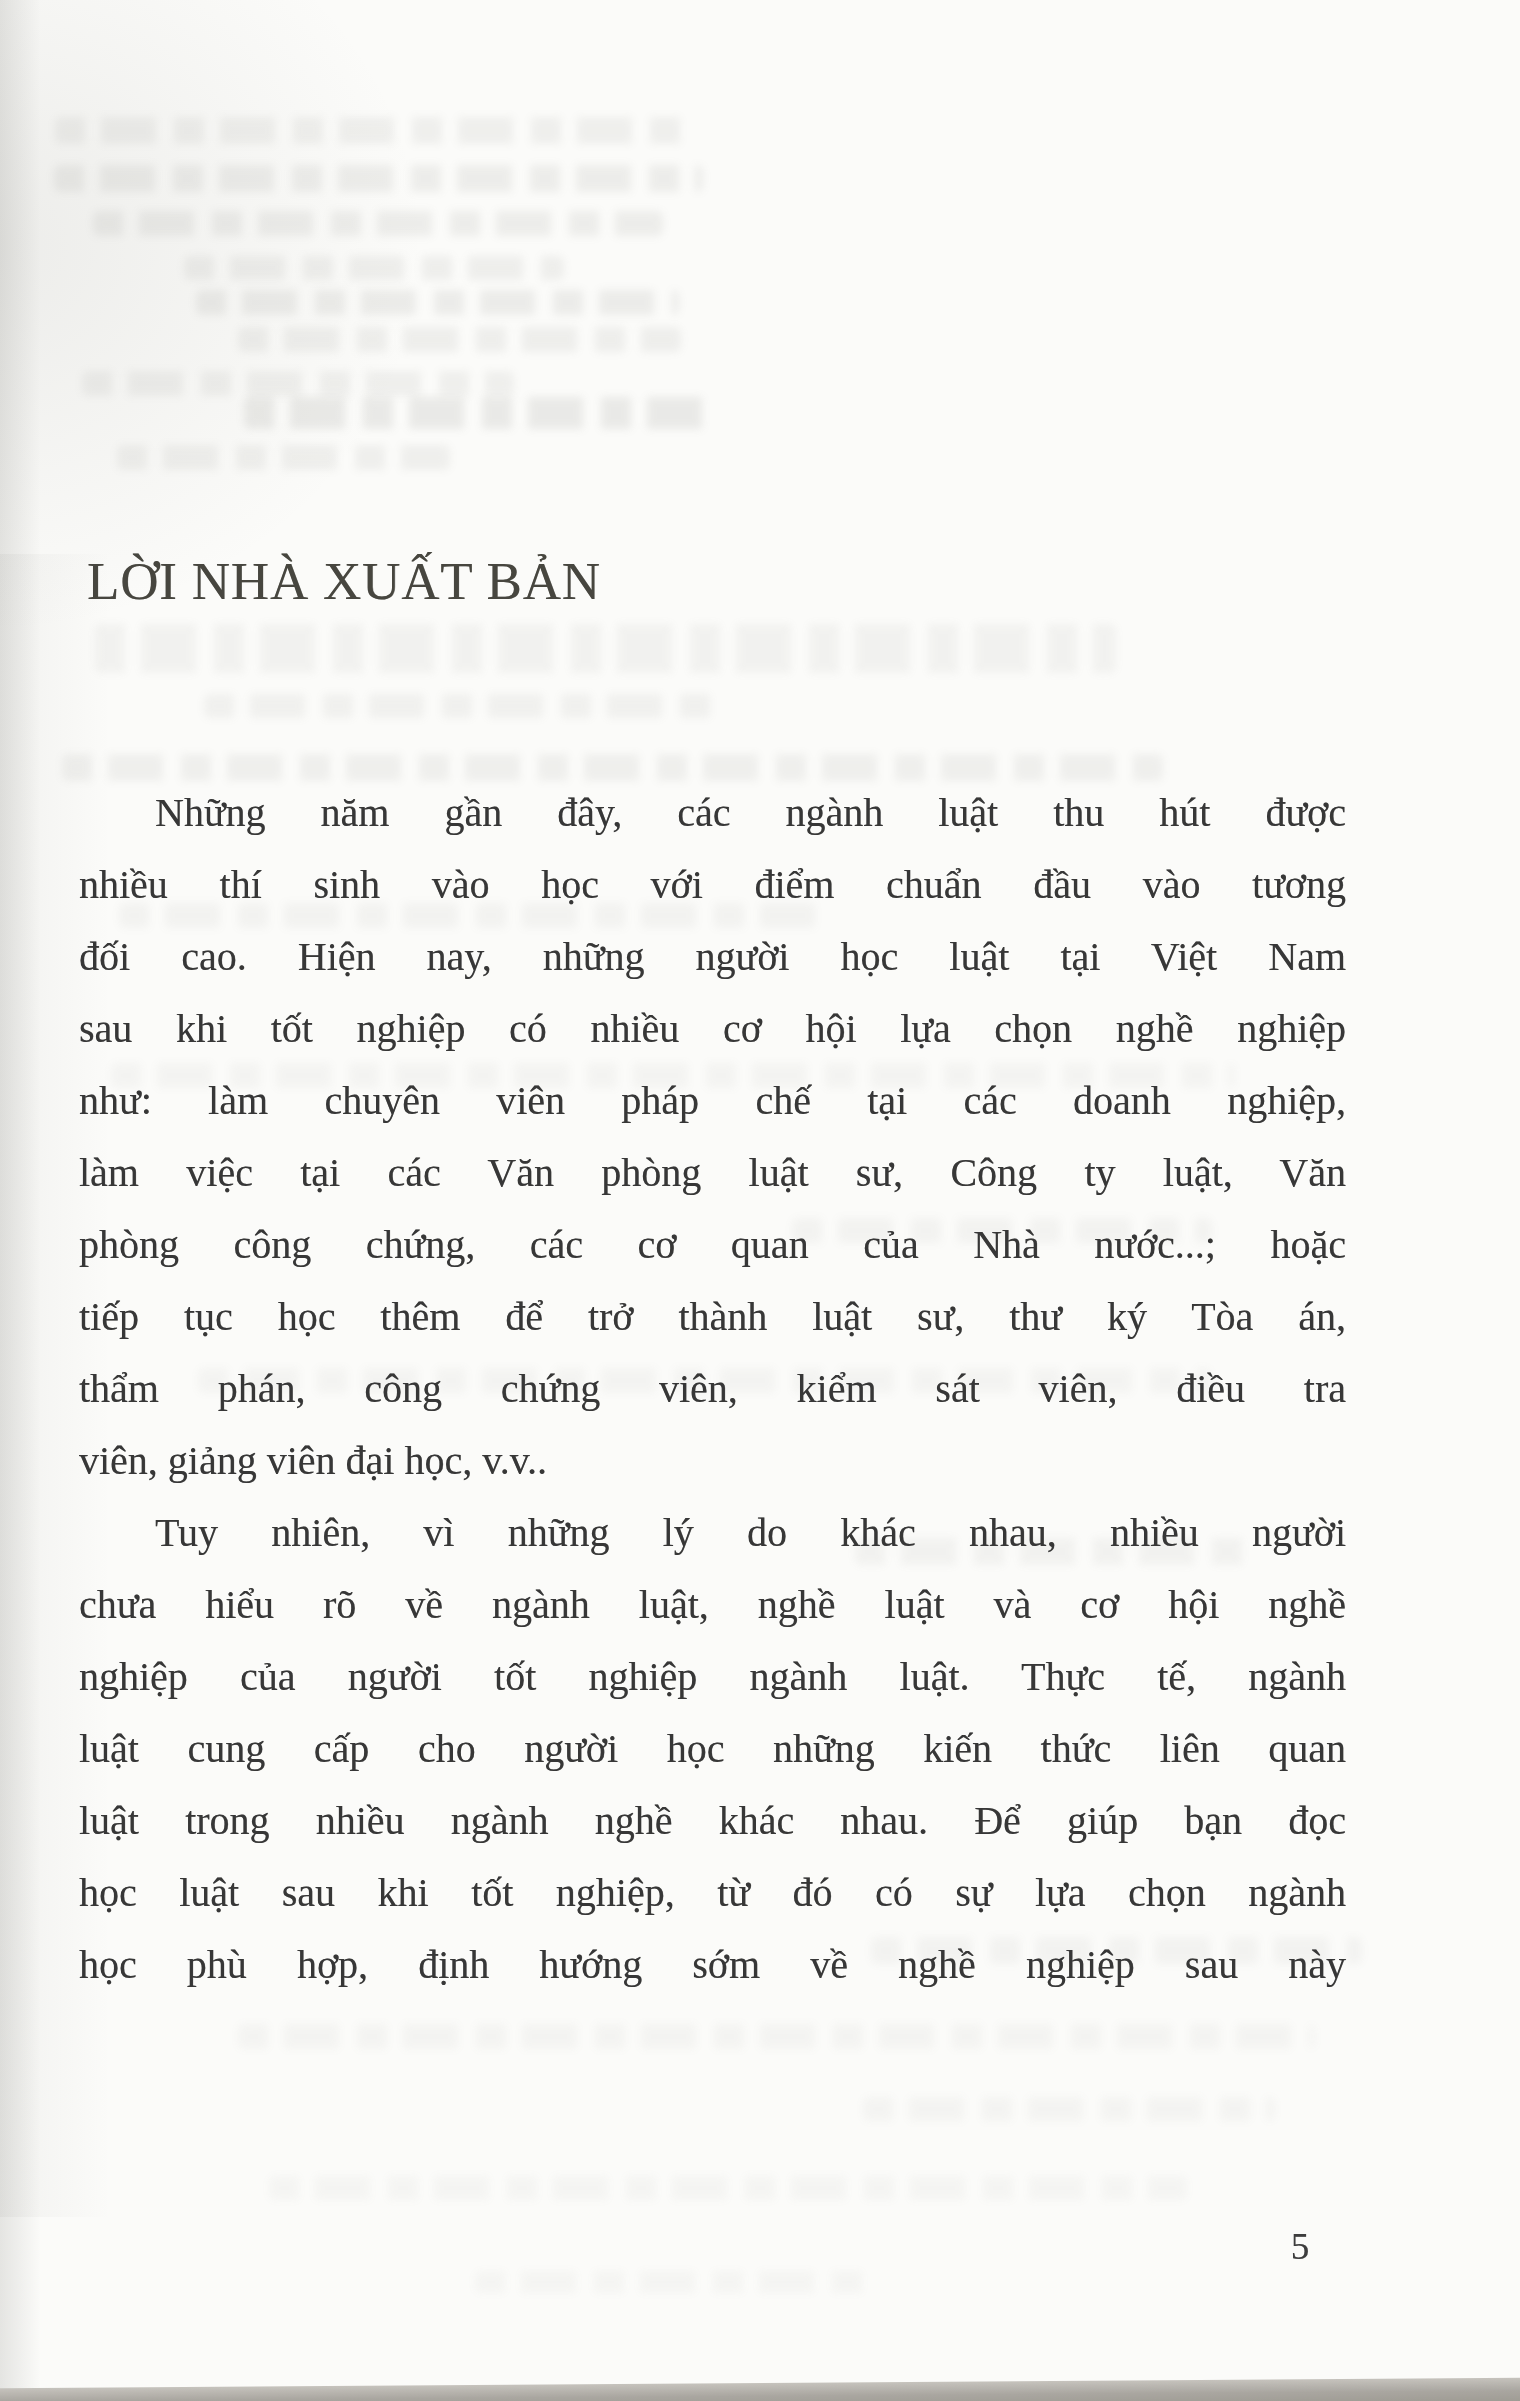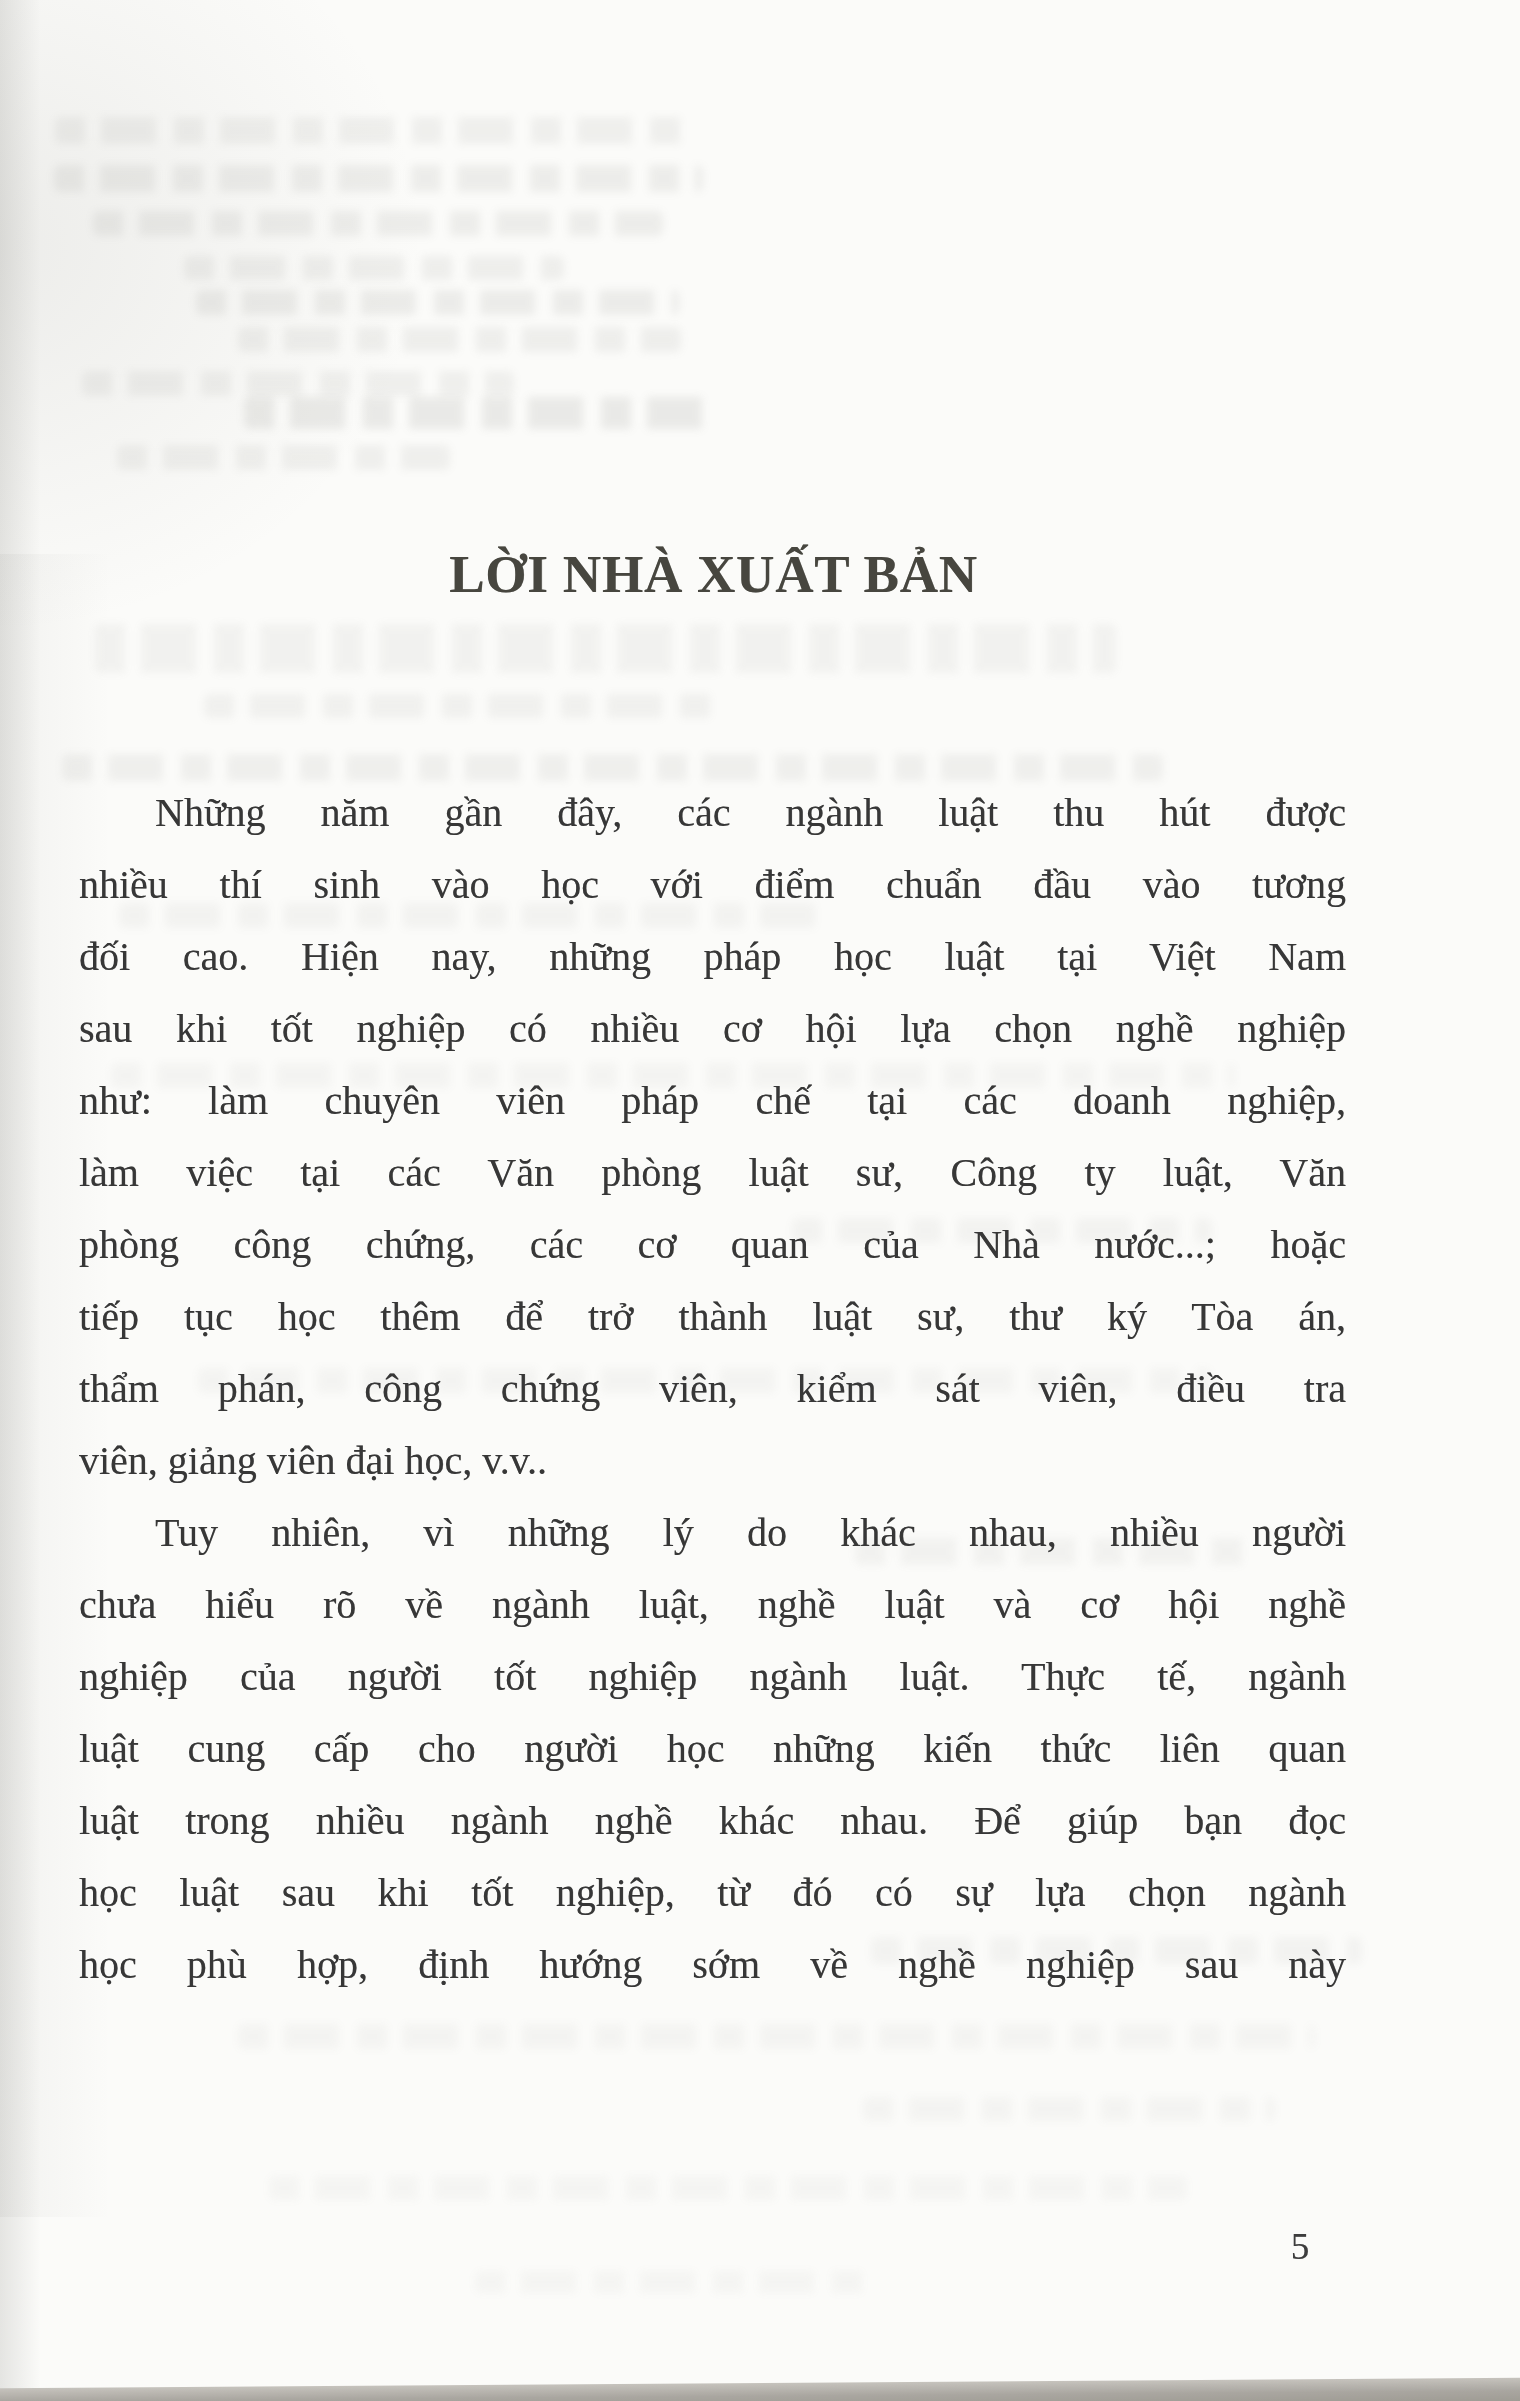--- a/index.html
+++ b/index.html
@@ -29,23 +29,22 @@
     transform:rotate(-0.4deg);
   }
   
   .ghost{
     position:absolute;border-radius:6.3px;
     background:repeating-linear-gradient(90deg,#8a8a85 0 30px,transparent 30px 46px,#8a8a85 46px 101px,transparent 101px 119px);
     filter:blur(4px);
   }
   
   .title{
-    position:absolute;left:79px;top:543px;width:1267px;margin:1px;
-    text-align:center;
-    font-size:53px;font-weight:bold;letter-spacing:0.8px;
+    position:absolute;left:79px;top:543px;width:1267px;margin:8px;
+    font-size:53px;font-weight:normal;letter-spacing:0.8px;
     color:#47463f;
     text-shadow:0.3px 0.3px 0.6px rgba(70,70,64,.5);
   }
   .body-text{
     position:absolute;left:79px;top:777px;width:1267px;
     font-size:40px;line-height:72px;
     color:#373737;
     text-shadow:0.2px 0.2px 0.6px rgba(55,55,55,.5);
   }
   .bline{
@@ -94,21 +93,21 @@
   <div class="ghost" style="left:238px;top:2024px;width:1077px;height:25px;opacity:.06;"></div>
   <div class="ghost" style="left:863px;top:2097px;width:412px;height:24px;opacity:.06;"></div>
   <div class="ghost" style="left:269px;top:2176px;width:918px;height:24px;opacity:.05;"></div>
   <div class="ghost" style="left:475px;top:2271px;width:396px;height:22px;opacity:.05;"></div>
 
   <h1 class="title">LỜI NHÀ XUẤT BẢN</h1>
 
   <div class="body-text">
     <div class="bline ind">Những năm gần đây, các ngành luật thu hút được</div>
     <div class="bline">nhiều thí sinh vào học với điểm chuẩn đầu vào tương</div>
-    <div class="bline">đối cao. Hiện nay, những pháp học luật tại Việt Nam</div>
+    <div class="bline">đối cao. Hiện nay, những người học luật tại Việt Nam</div>
     <div class="bline">sau khi tốt nghiệp có nhiều cơ hội lựa chọn nghề nghiệp</div>
     <div class="bline">như: làm chuyên viên pháp chế tại các doanh nghiệp,</div>
     <div class="bline">làm việc tại các Văn phòng luật sư, Công ty luật, Văn</div>
     <div class="bline">phòng công chứng, các cơ quan của Nhà nước...; hoặc</div>
     <div class="bline">tiếp tục học thêm để trở thành luật sư, thư ký Tòa án,</div>
     <div class="bline">thẩm phán, công chứng viên, kiểm sát viên, điều tra</div>
     <div class="bline endp">viên, giảng viên đại học, v.v..</div>
 
     <div class="bline ind">Tuy nhiên, vì những lý do khác nhau, nhiều người</div>
     <div class="bline">chưa hiểu rõ về ngành luật, nghề luật và cơ hội nghề</div>

